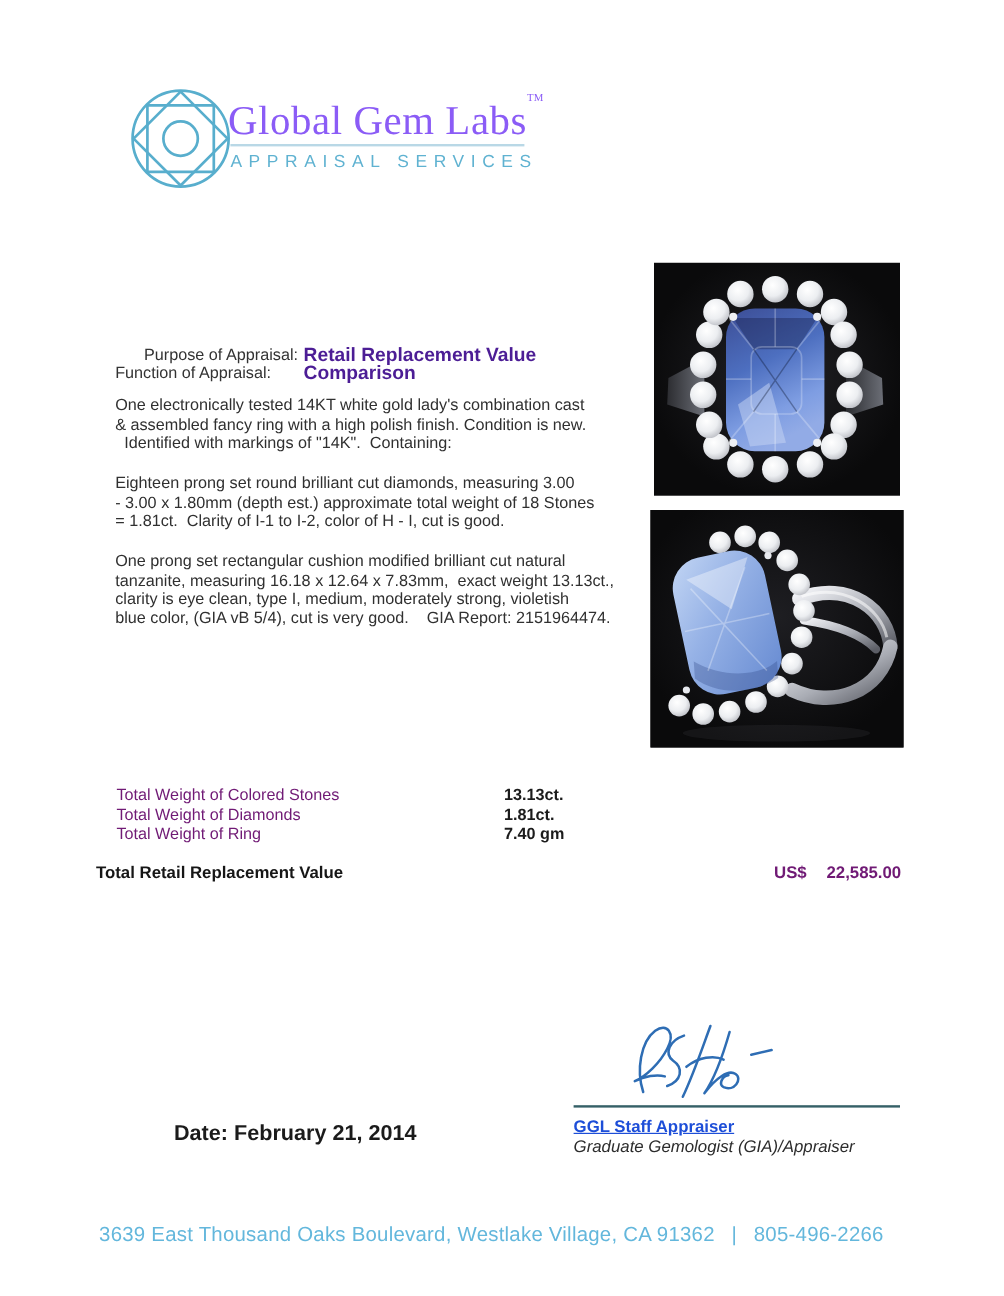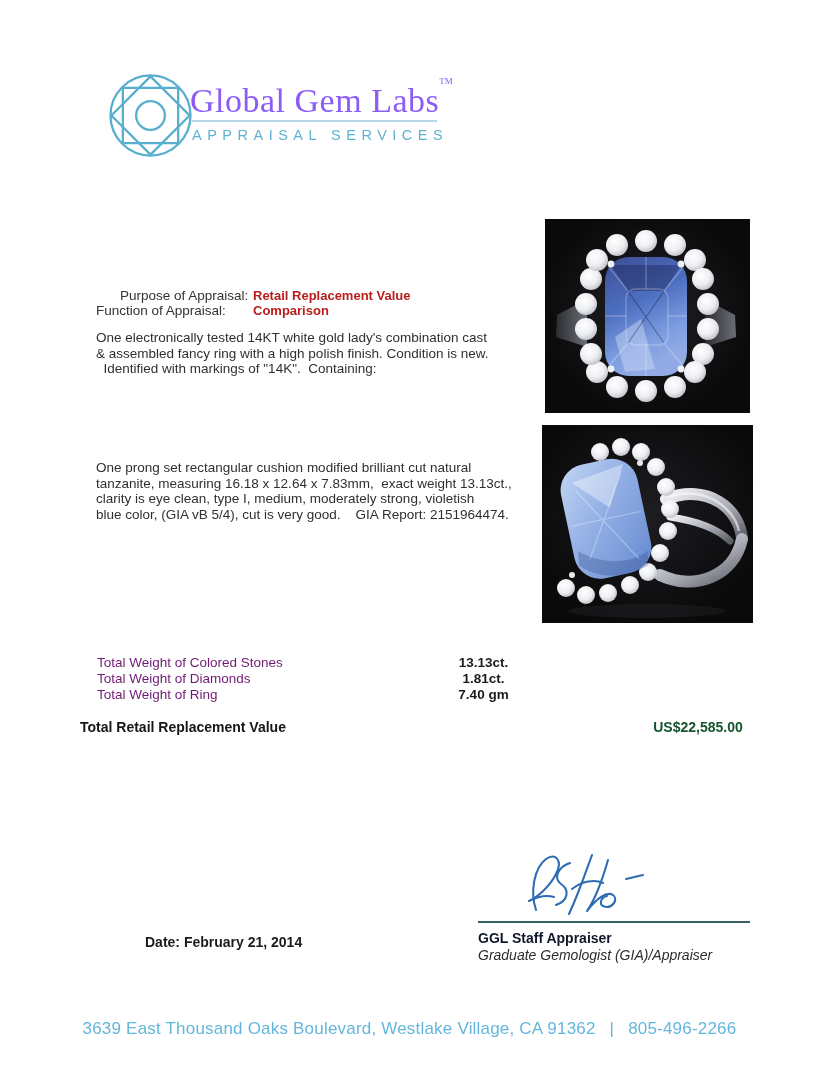--- a/index.html
+++ b/index.html
@@ -8,38 +8,38 @@
   .abs{position:absolute;}
 
   
   .wordmark{font-family:"Liberation Serif",serif;font-size:34px;color:#8b5cf6;letter-spacing:.5px;white-space:nowrap;}
   .wordmark sup{font-size:9px;vertical-align:28px;letter-spacing:0;}
   .logo-rule{height:1.5px;background:#b9d8e6;}
   .tagline{font-size:14.5px;letter-spacing:5.5px;color:#5fb2d1;white-space:nowrap;}
 
   
   .meta-label{font-size:13.5px;color:#333;}
-  .meta-value{font-size:13px;font-weight:700;color:#b91c1c;}
+  .meta-value{font-size:16px;font-weight:700;color:#4c1d95;}
   .para{font-size:13.5px;line-height:15.6px;white-space:pre;color:#303030;}
 
   
   .photo{background:#0b0b0c;}
   .photo svg{display:block;}
 
   
   .tot-label{font-size:13.5px;color:#701a75;}
-  .tot-value{font-size:13.5px;font-weight:700;color:#1b1b1b;text-align:center;width:127px;}
+  .tot-value{font-size:13.5px;font-weight:700;color:#1b1b1b;text-align:left;width:127px;}
   .grand-label{font-size:14px;font-weight:700;color:#161616;}
-  .grand-amount{display:flex;justify-content:center;width:106px;font-size:14px;font-weight:700;color:#14532d;}
+  .grand-amount{display:flex;justify-content:space-between;width:106px;font-size:14px;font-weight:700;color:#701a75;}
 
   
   .sig-line{height:2px;background:#356067;}
-  .sig-title{font-size:14px;font-weight:700;color:#0f172a;}
+  .sig-title{font-size:14px;font-weight:700;color:#1d4ed8;text-decoration:underline;}
   .sig-subtitle{font-size:14px;font-style:italic;color:#2c2c2c;}
-  .date-line{font-size:14px;font-weight:700;color:#1b1b1b;padding-left:48px;}
+  .date-line{font-size:18px;font-weight:700;color:#1b1b1b;padding-left:48px;}
 
   
   .footer{width:837px;text-align:center;font-size:17px;color:#63b7dc;letter-spacing:.2px;white-space:nowrap;}
 </style>
 </head>
 <body>
 
 <div class="page">
 
   <div class="abs" style="left:107px;top:72px;width:87px;height:87px;">
@@ -57,20 +57,23 @@
   <div class="abs tagline" style="left:192px;top:127px;">APPRAISAL SERVICES</div>
 
   <div class="abs meta-label" style="left:96px;top:288px;margin-left:24px;">Purpose of Appraisal:</div>
   <div class="abs meta-value" style="left:253px;top:288px;">Retail Replacement Value</div>
   <div class="abs meta-label" style="left:96px;top:303px;">Function of Appraisal:</div>
   <div class="abs meta-value" style="left:253px;top:303px;">Comparison</div>
 
   <div class="abs para" style="left:96px;top:330px;">One electronically tested 14KT white gold lady's combination cast
 &amp; assembled fancy ring with a high polish finish. Condition is new.
   Identified with markings of "14K".  Containing:</div>
+  <div class="abs para" style="left:96px;top:395px;">Eighteen prong set round brilliant cut diamonds, measuring 3.00
+- 3.00 x 1.80mm (depth est.) approximate total weight of 18 Stones
+= 1.81ct.  Clarity of I-1 to I-2, color of H - I, cut is good.</div>
   <div class="abs para" style="left:96px;top:460px;">One prong set rectangular cushion modified brilliant cut natural
 tanzanite, measuring 16.18 x 12.64 x 7.83mm,  exact weight 13.13ct.,
 clarity is eye clean, type I, medium, moderately strong, violetish
 blue color, (GIA vB 5/4), cut is very good.    GIA Report: 2151964474.</div>
 
   <div class="abs photo" style="left:545px;top:219px;width:205px;height:194px;">
     <svg width="205" height="194" viewBox="0 0 205 194">
       <defs>
         <radialGradient id="bg1" cx="50%" cy="48%" r="70%">
           <stop offset="0%" stop-color="#222226"></stop>

